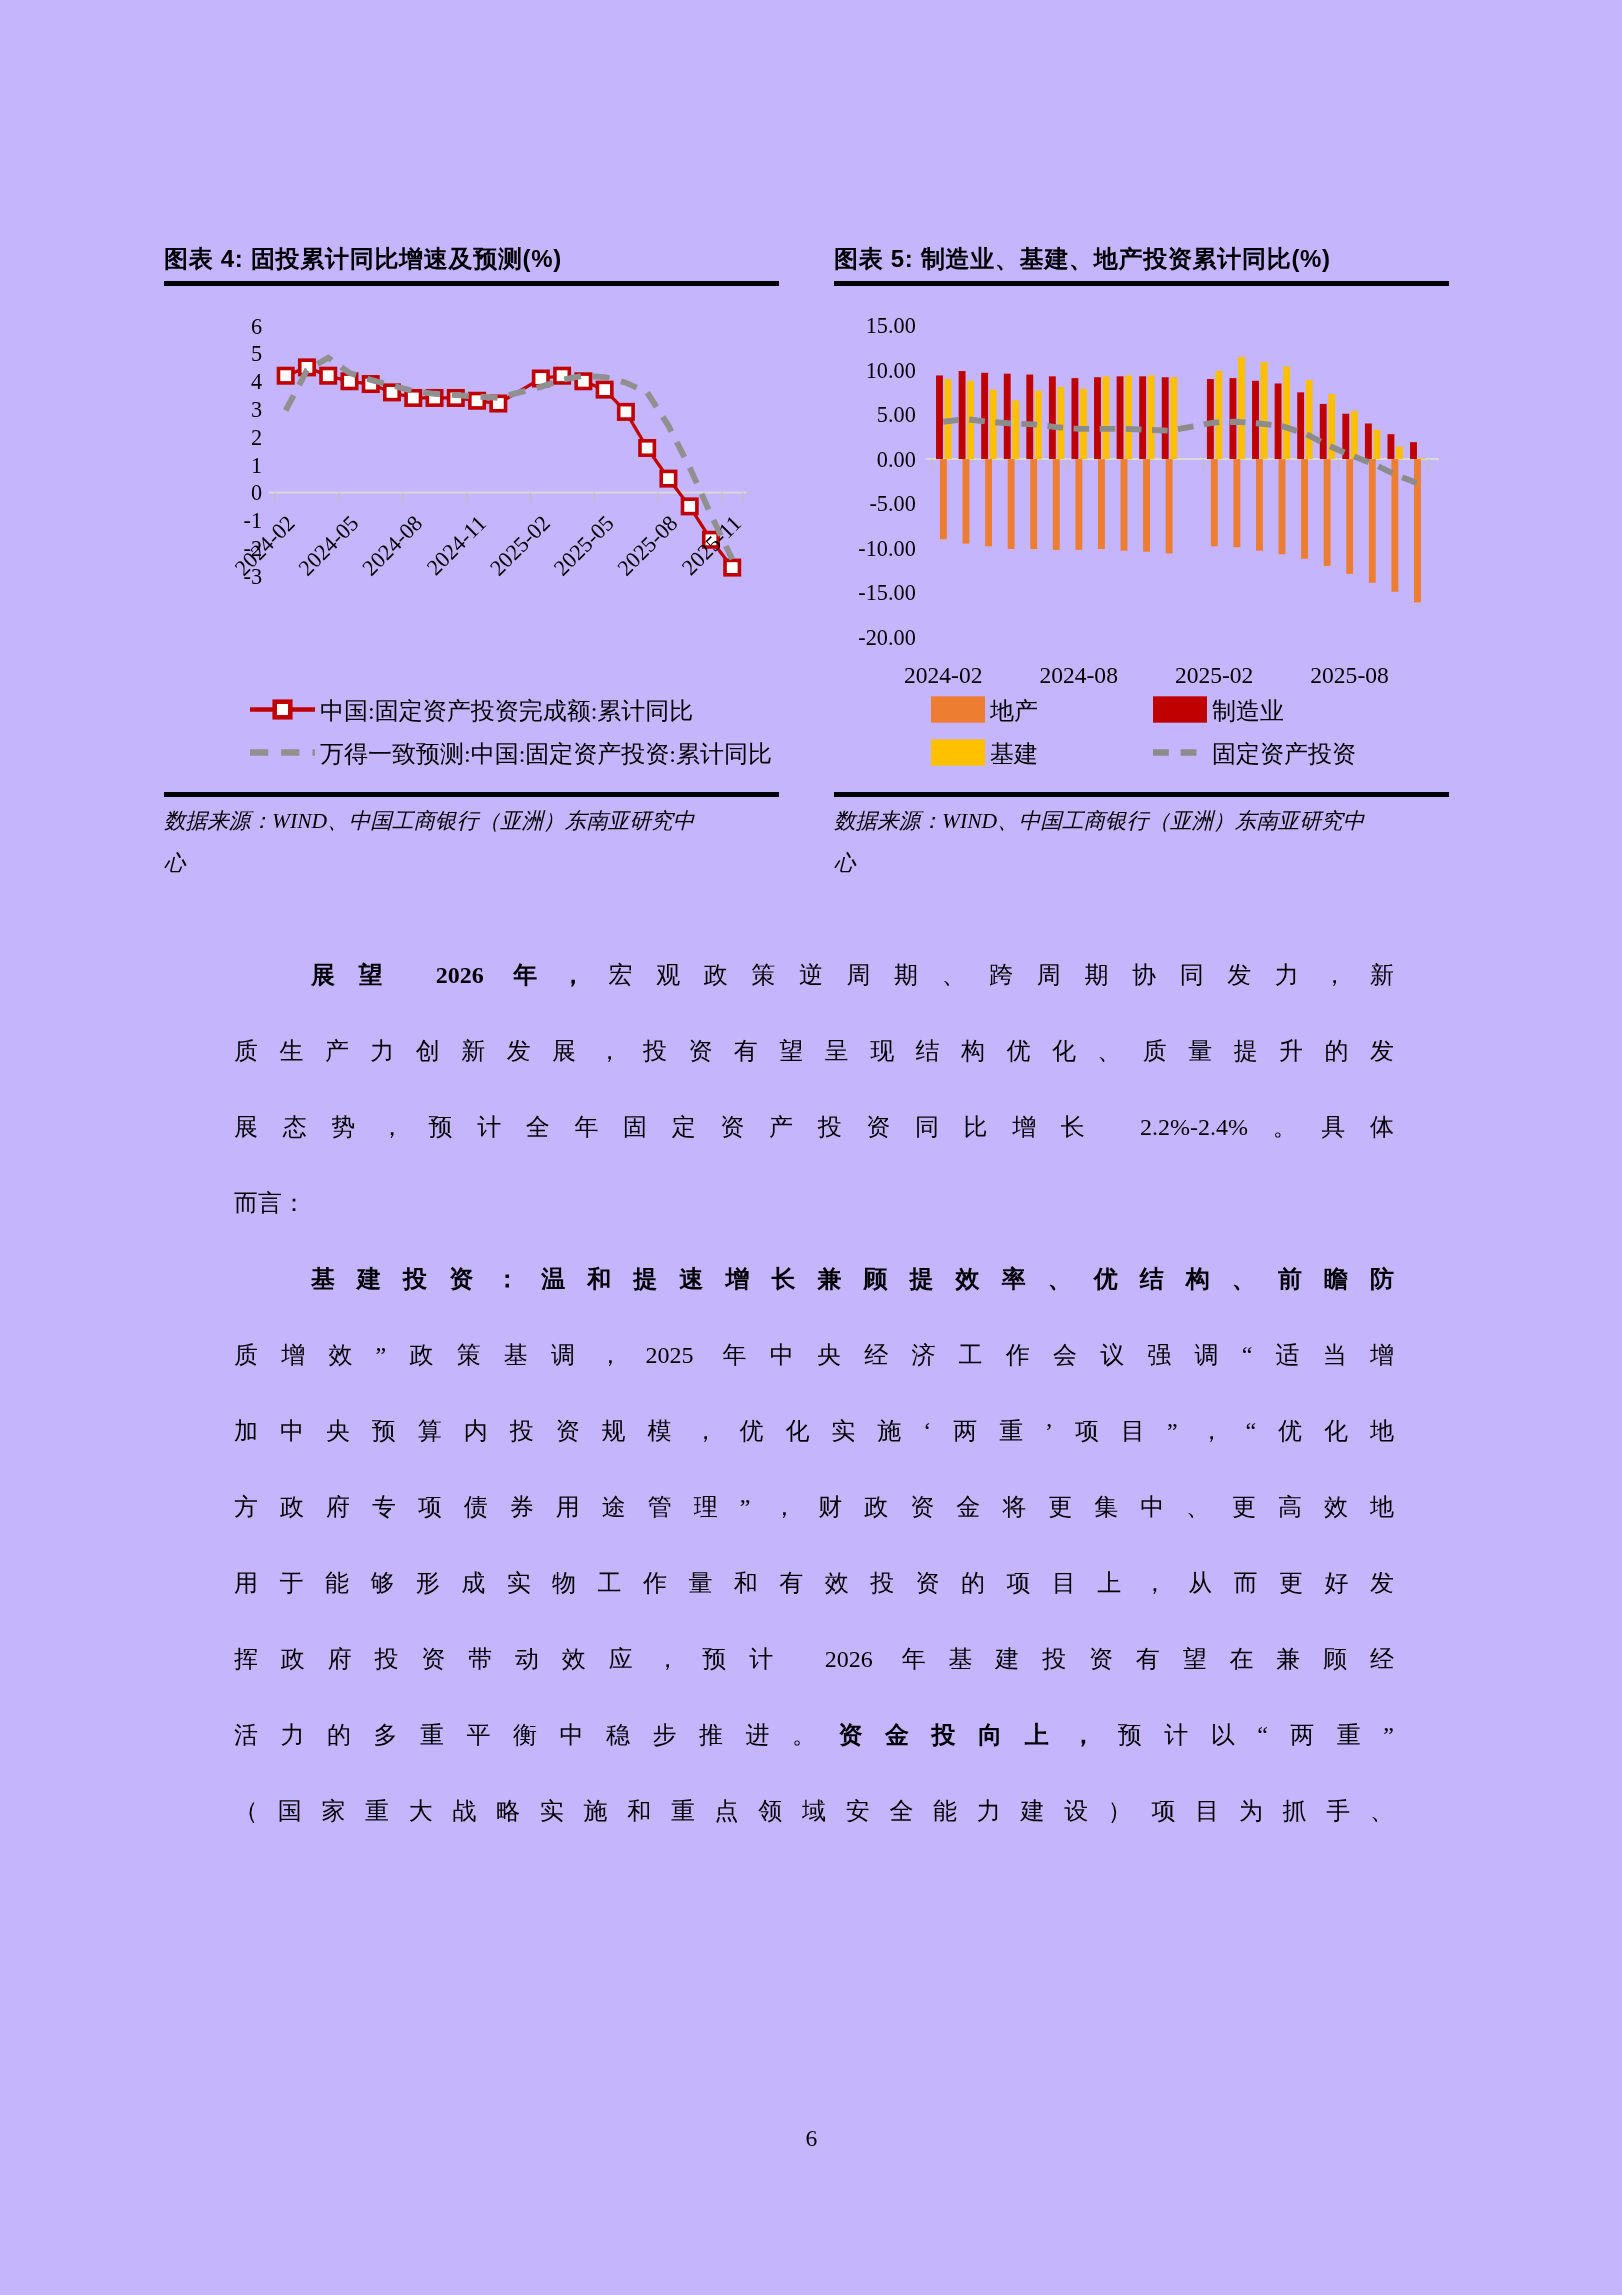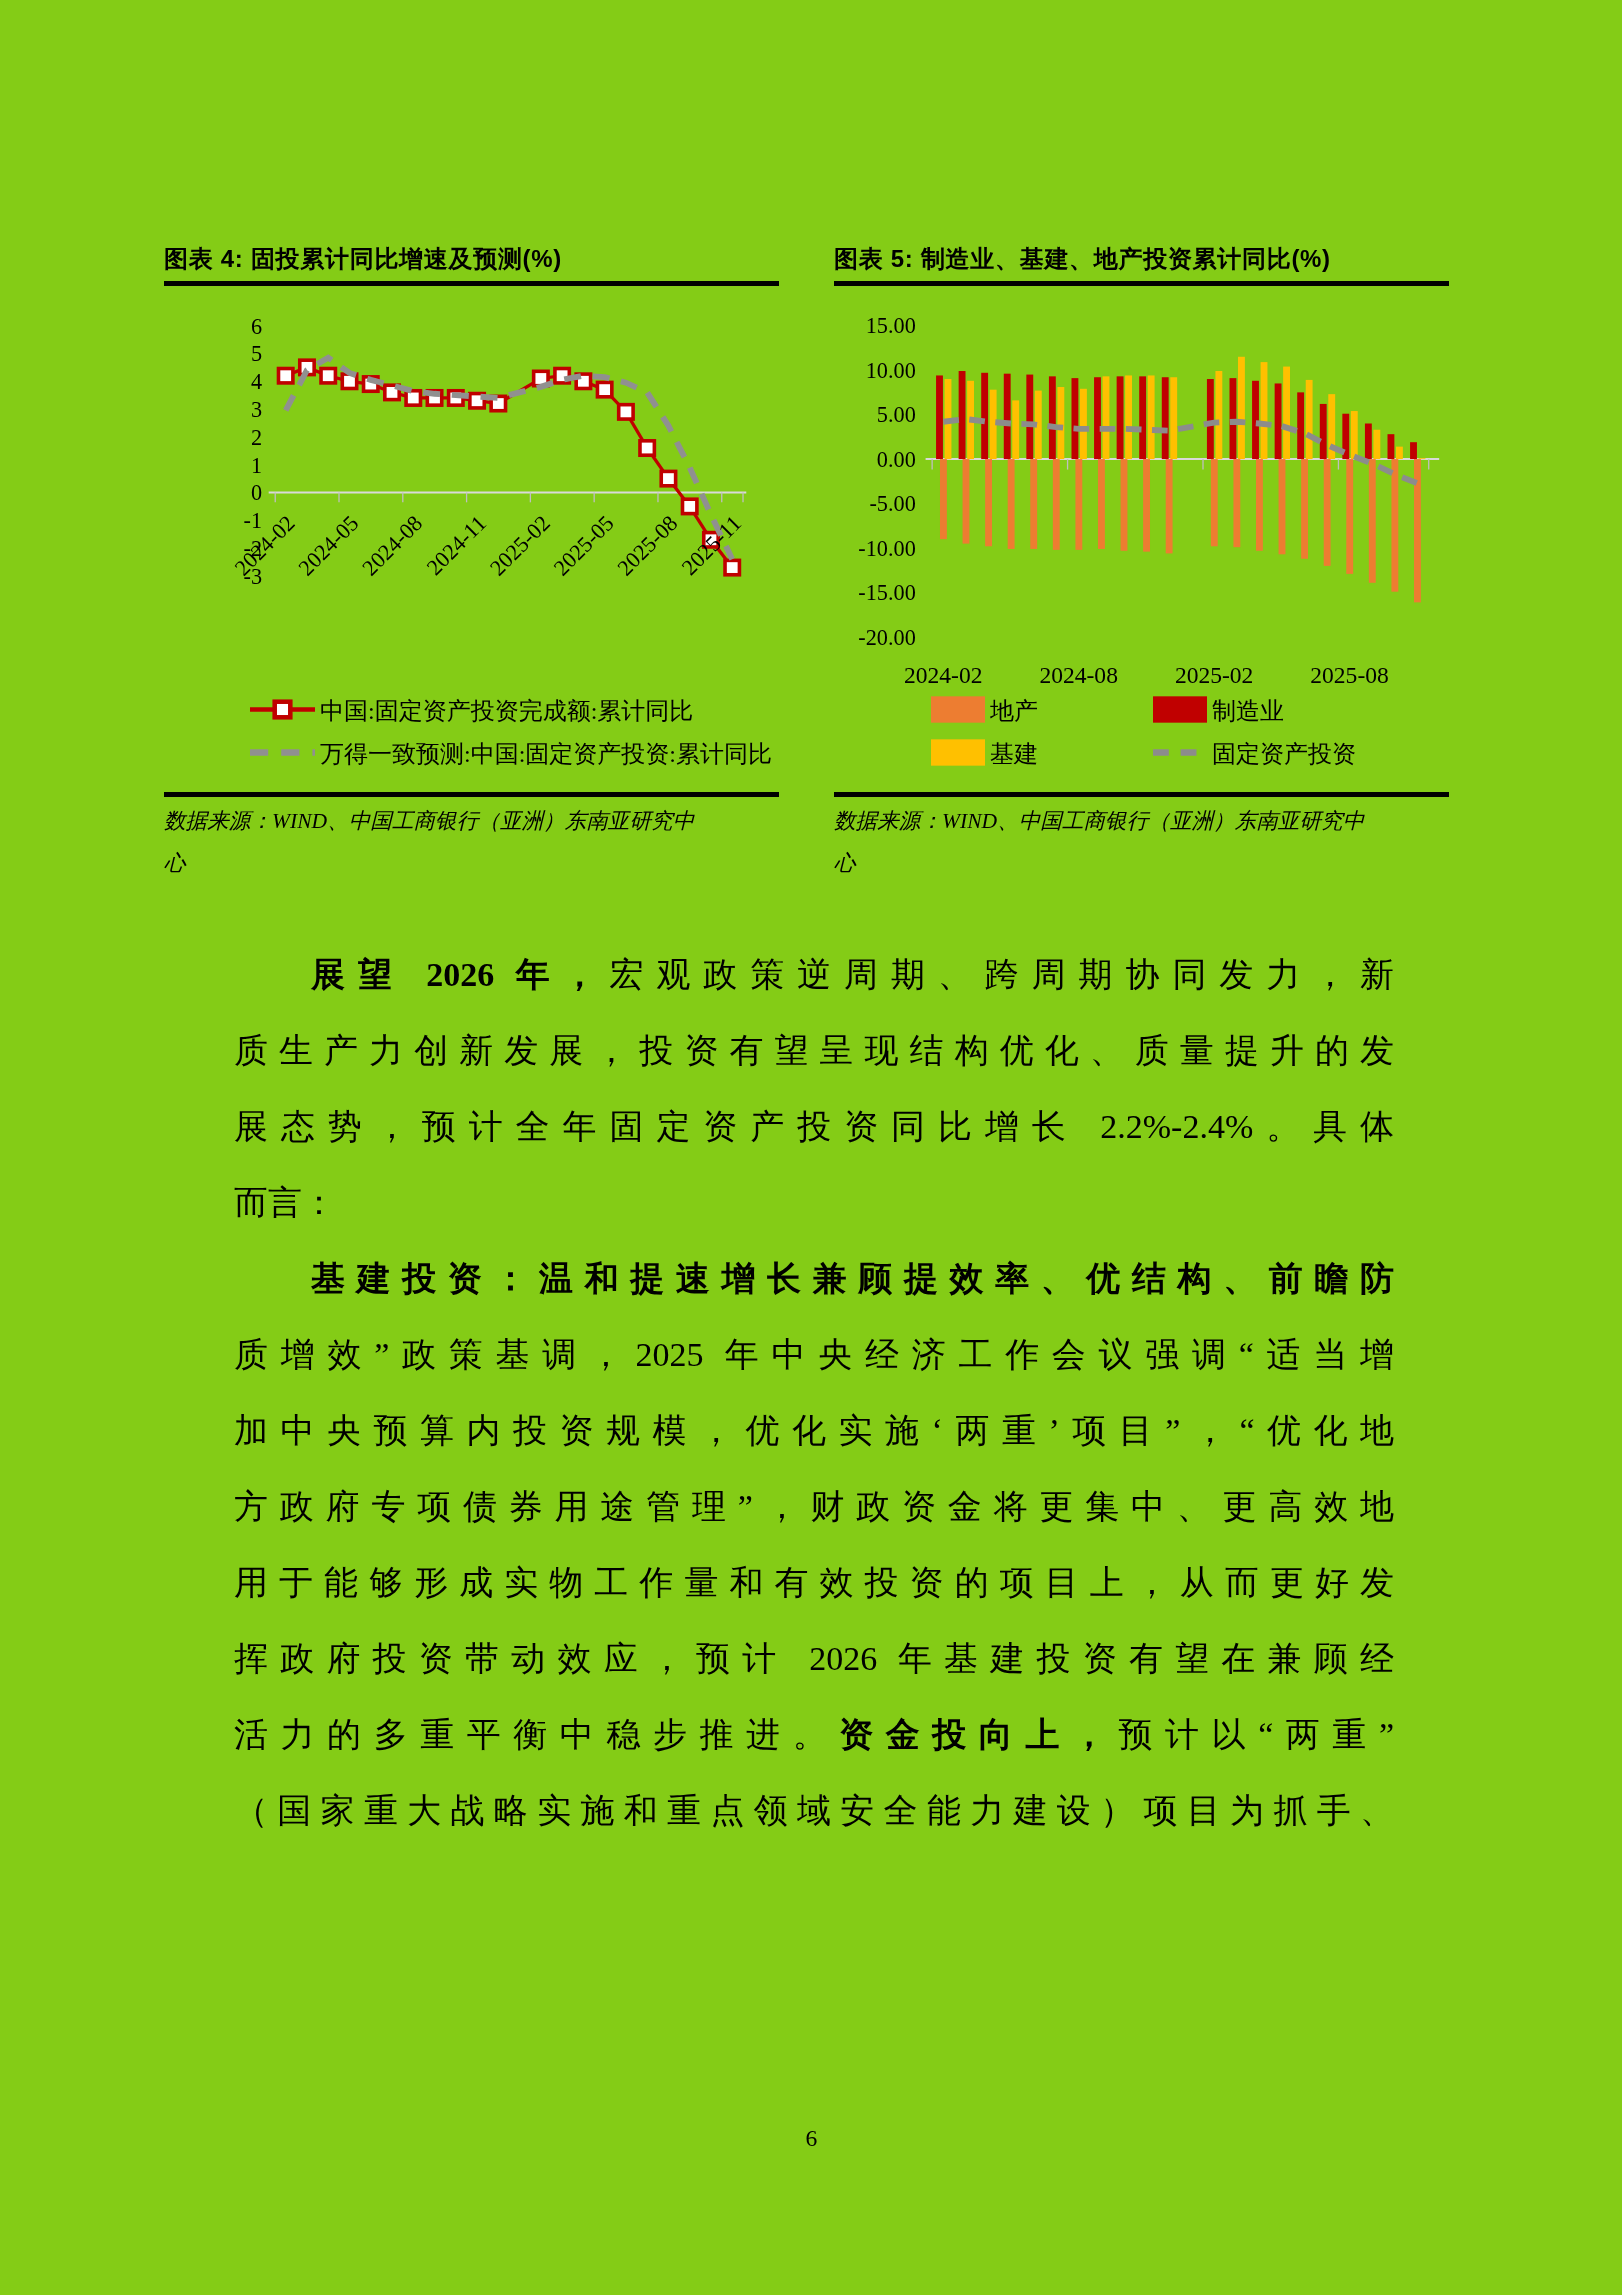--- a/index.html
+++ b/index.html
@@ -1,25 +1,25 @@
 <!DOCTYPE html>
 <html style="font-size:10.5px"><head>
 <meta charset="utf-8">
 <style>
   html,body{margin:0;padding:0;background:#ffffff;}
-  #page{position:relative;width:1623px;height:2295px;background:#84cc16;overflow:hidden;
+  #page{position:relative;width:1623px;height:2295px;background:#c4b5fd;overflow:hidden;
         font-family:"Liberation Serif","DejaVu Serif",serif;color:#000;}
   .abs{position:absolute;}
   .fig-title{font-family:"Liberation Sans","DejaVu Sans",sans-serif;font-weight:700;
              font-size:24px;letter-spacing:0.7px;white-space:nowrap;}
   .fig-rule{background:#000;height:4.6px;width:615px;}
   .legend-row{display:flex;align-items:flex-start;gap:5px;font-size:24px;white-space:nowrap;}
   .legend-text{font-family:"Liberation Serif","DejaVu Serif",serif;}
   .src{font-style:italic;font-size:21.6px;line-height:42px;width:615px;}
-  .body-line{width:1160px;height:76px;line-height:76px;font-size:34px;
+  .body-line{width:1160px;height:76px;line-height:76px;font-size:24px;
              text-align:justify;text-align-last:justify;white-space:nowrap;}
   .body-line.noj{text-align-last:left;}
   .body-line.ind{text-indent:77px;}
   .body-line b{font-weight:700;}
   .pageno{font-size:23.6px;}
   svg{display:block;}
 </style>
 </head>
 <body>
 

